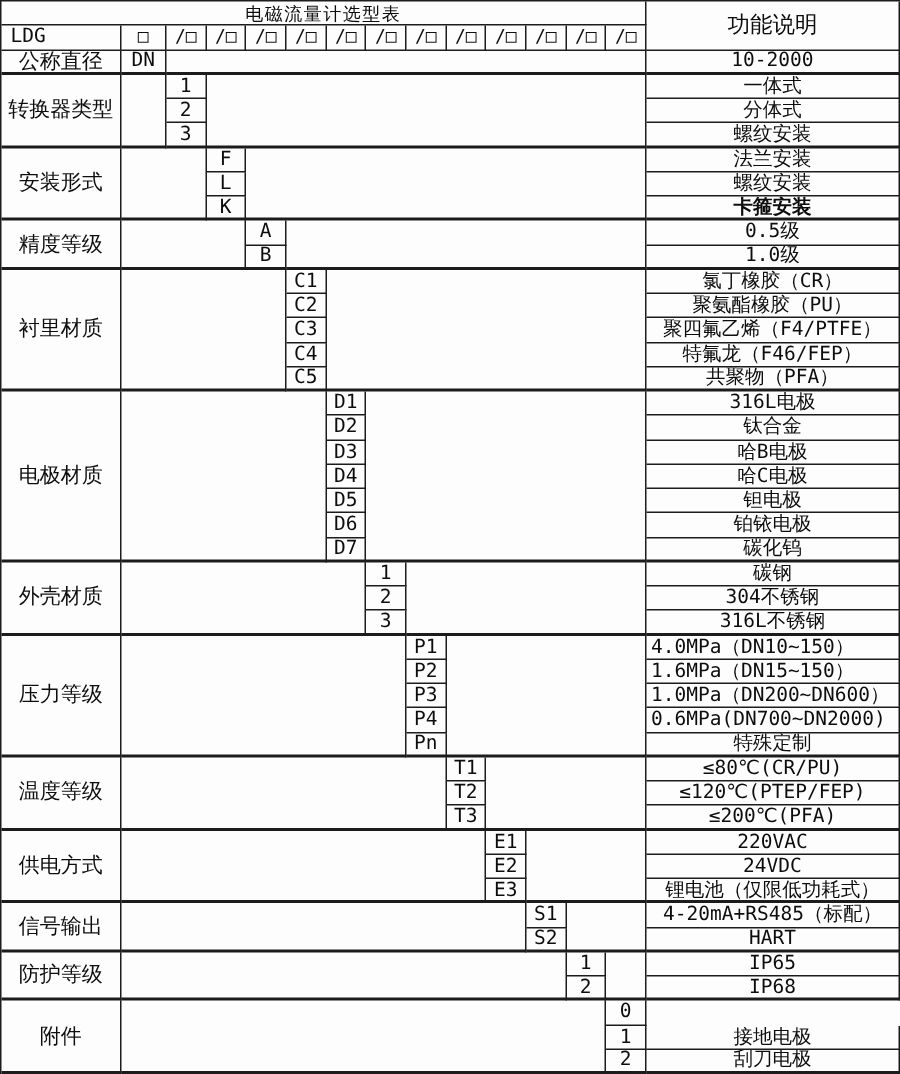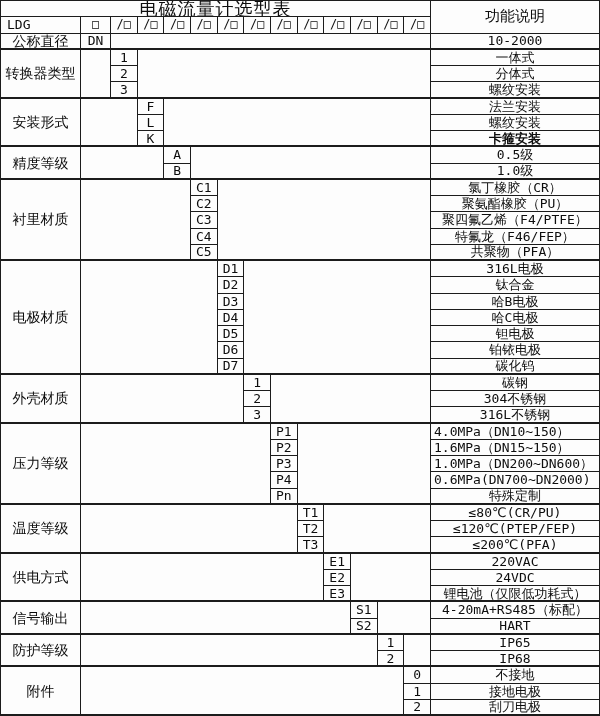--- a/index.html
+++ b/index.html
@@ -23,21 +23,21 @@
   }
   .cell{
     border-right:1px solid #1c1c1c;
     border-bottom:1px solid #1c1c1c;
     box-sizing:border-box;
     display:flex;align-items:center;justify-content:center;
     font-size:13px;line-height:1;
     white-space:nowrap;overflow:hidden;
   }
   .ge{border-bottom-width:2px;}
-  .t{font-size:18px;letter-spacing:1px;}
+  .t{font-size:12px;letter-spacing:1px;}
   .fh{font-size:15px;}
   .label{font-size:14px;}
   .ldg{font-size:13px;}
   .func{font-size:13px;}
   .box{font-size:12px;padding-bottom:1px;}
   .left{justify-content:flex-start;padding-left:6px;}
   .func.left{padding-left:3px;}
   .empty{background:transparent;}
 </style>
 </head>
@@ -170,19 +170,18 @@
       <div class="cell label ge" style="grid-area: 40 / 1 / span 2;">防护等级</div>
       <div class="cell empty ge" style="grid-area: 40 / 2 / span 2 / 13;"></div>
       <div class="cell code" style="grid-area: 40 / 13;">1</div>
       <div class="cell func" style="grid-area: 40 / 15;">IP65</div>
       <div class="cell code ge" style="grid-area: 41 / 13;">2</div>
       <div class="cell func ge" style="grid-area: 41 / 15;">IP68</div>
       <div class="cell empty ge" style="grid-area: 40 / 14 / span 2 / 15;"></div>
       <div class="cell label ge" style="grid-area: 42 / 1 / span 3;">附件</div>
       <div class="cell empty ge" style="grid-area: 42 / 2 / span 3 / 14;"></div>
       <div class="cell code" style="grid-area: 42 / 14;">0</div>
-      <div class="cell func" style="grid-area: 42 / 15;">不接地</div>
       <div class="cell code" style="grid-area: 43 / 14;">1</div>
       <div class="cell func" style="grid-area: 43 / 15;">接地电极</div>
       <div class="cell code ge" style="grid-area: 44 / 14;">2</div>
       <div class="cell func ge" style="grid-area: 44 / 15;">刮刀电极</div>
     </div>
 </div>
 
 </body></html>

